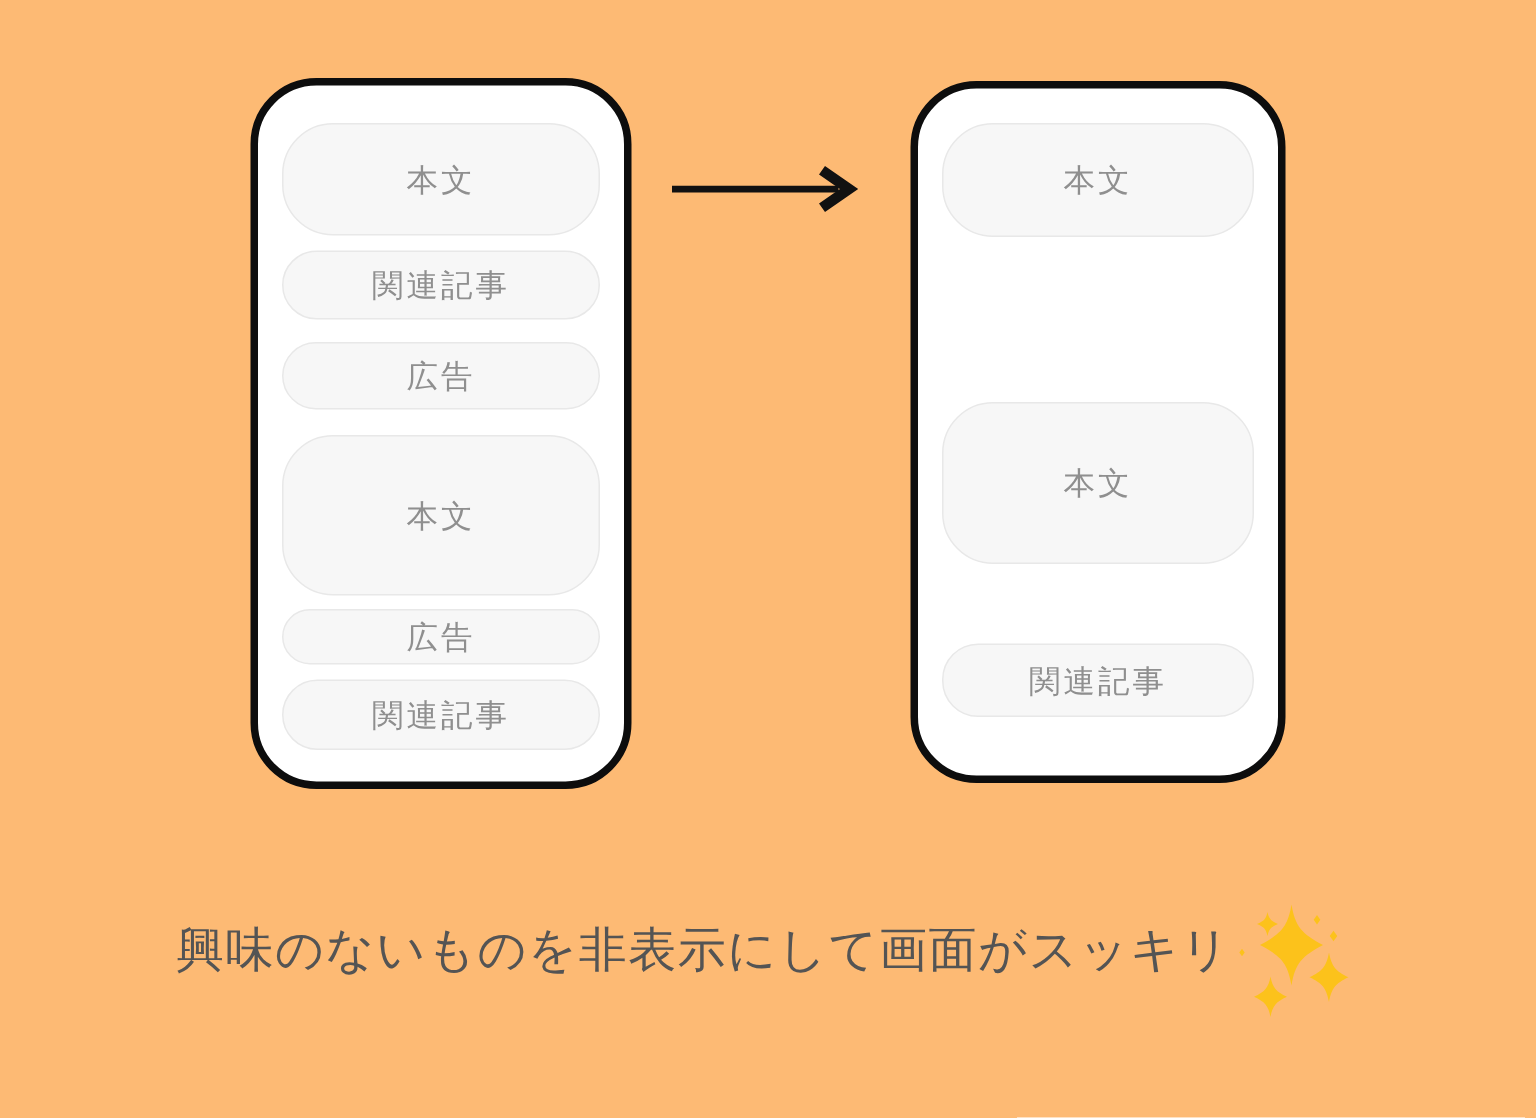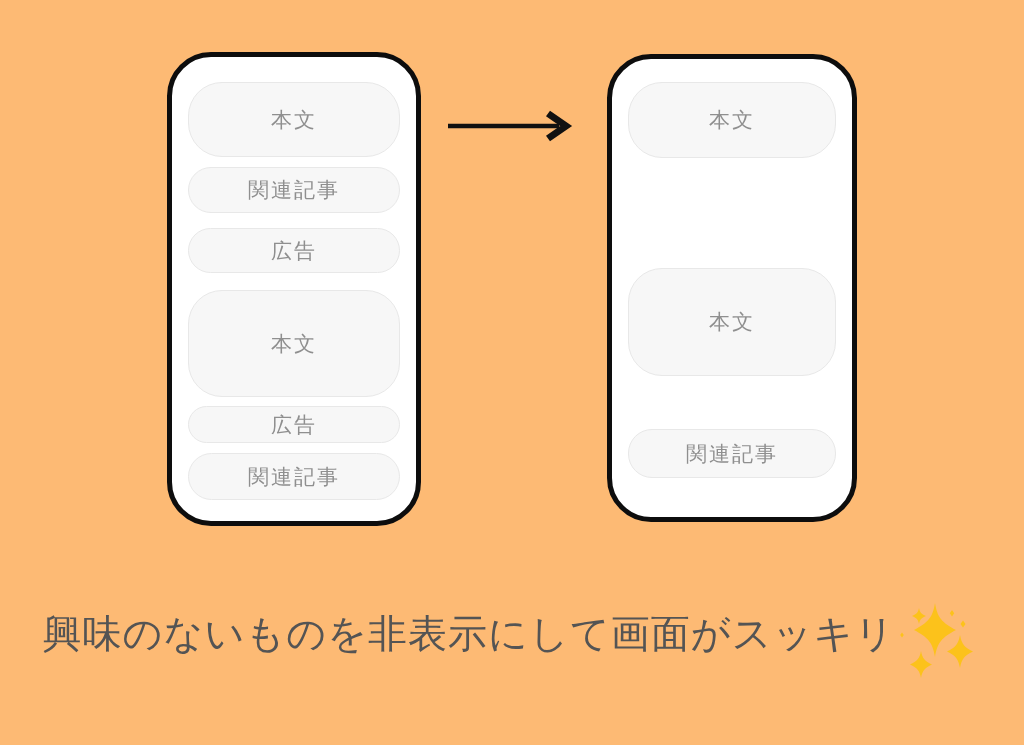--- a/index.html
+++ b/index.html
@@ -72,21 +72,21 @@
   .caption {
     position: absolute;
     left: 0; top: 596px;
     width: 1024px; height: 76px;
     display: flex;
     align-items: center;
     justify-content: center;
   }
   .caption-text {
     color: #545454;
-    font-size: 39px;
+    font-size: 32px;
     font-weight: 500;
     letter-spacing: 1px;
     white-space: nowrap;
     text-align: center;
   }
   .sparkles-svg {
     width: 84px; height: 80px;
     margin-left: 2px;
     transform: translateY(7px);
     flex-shrink: 0;

